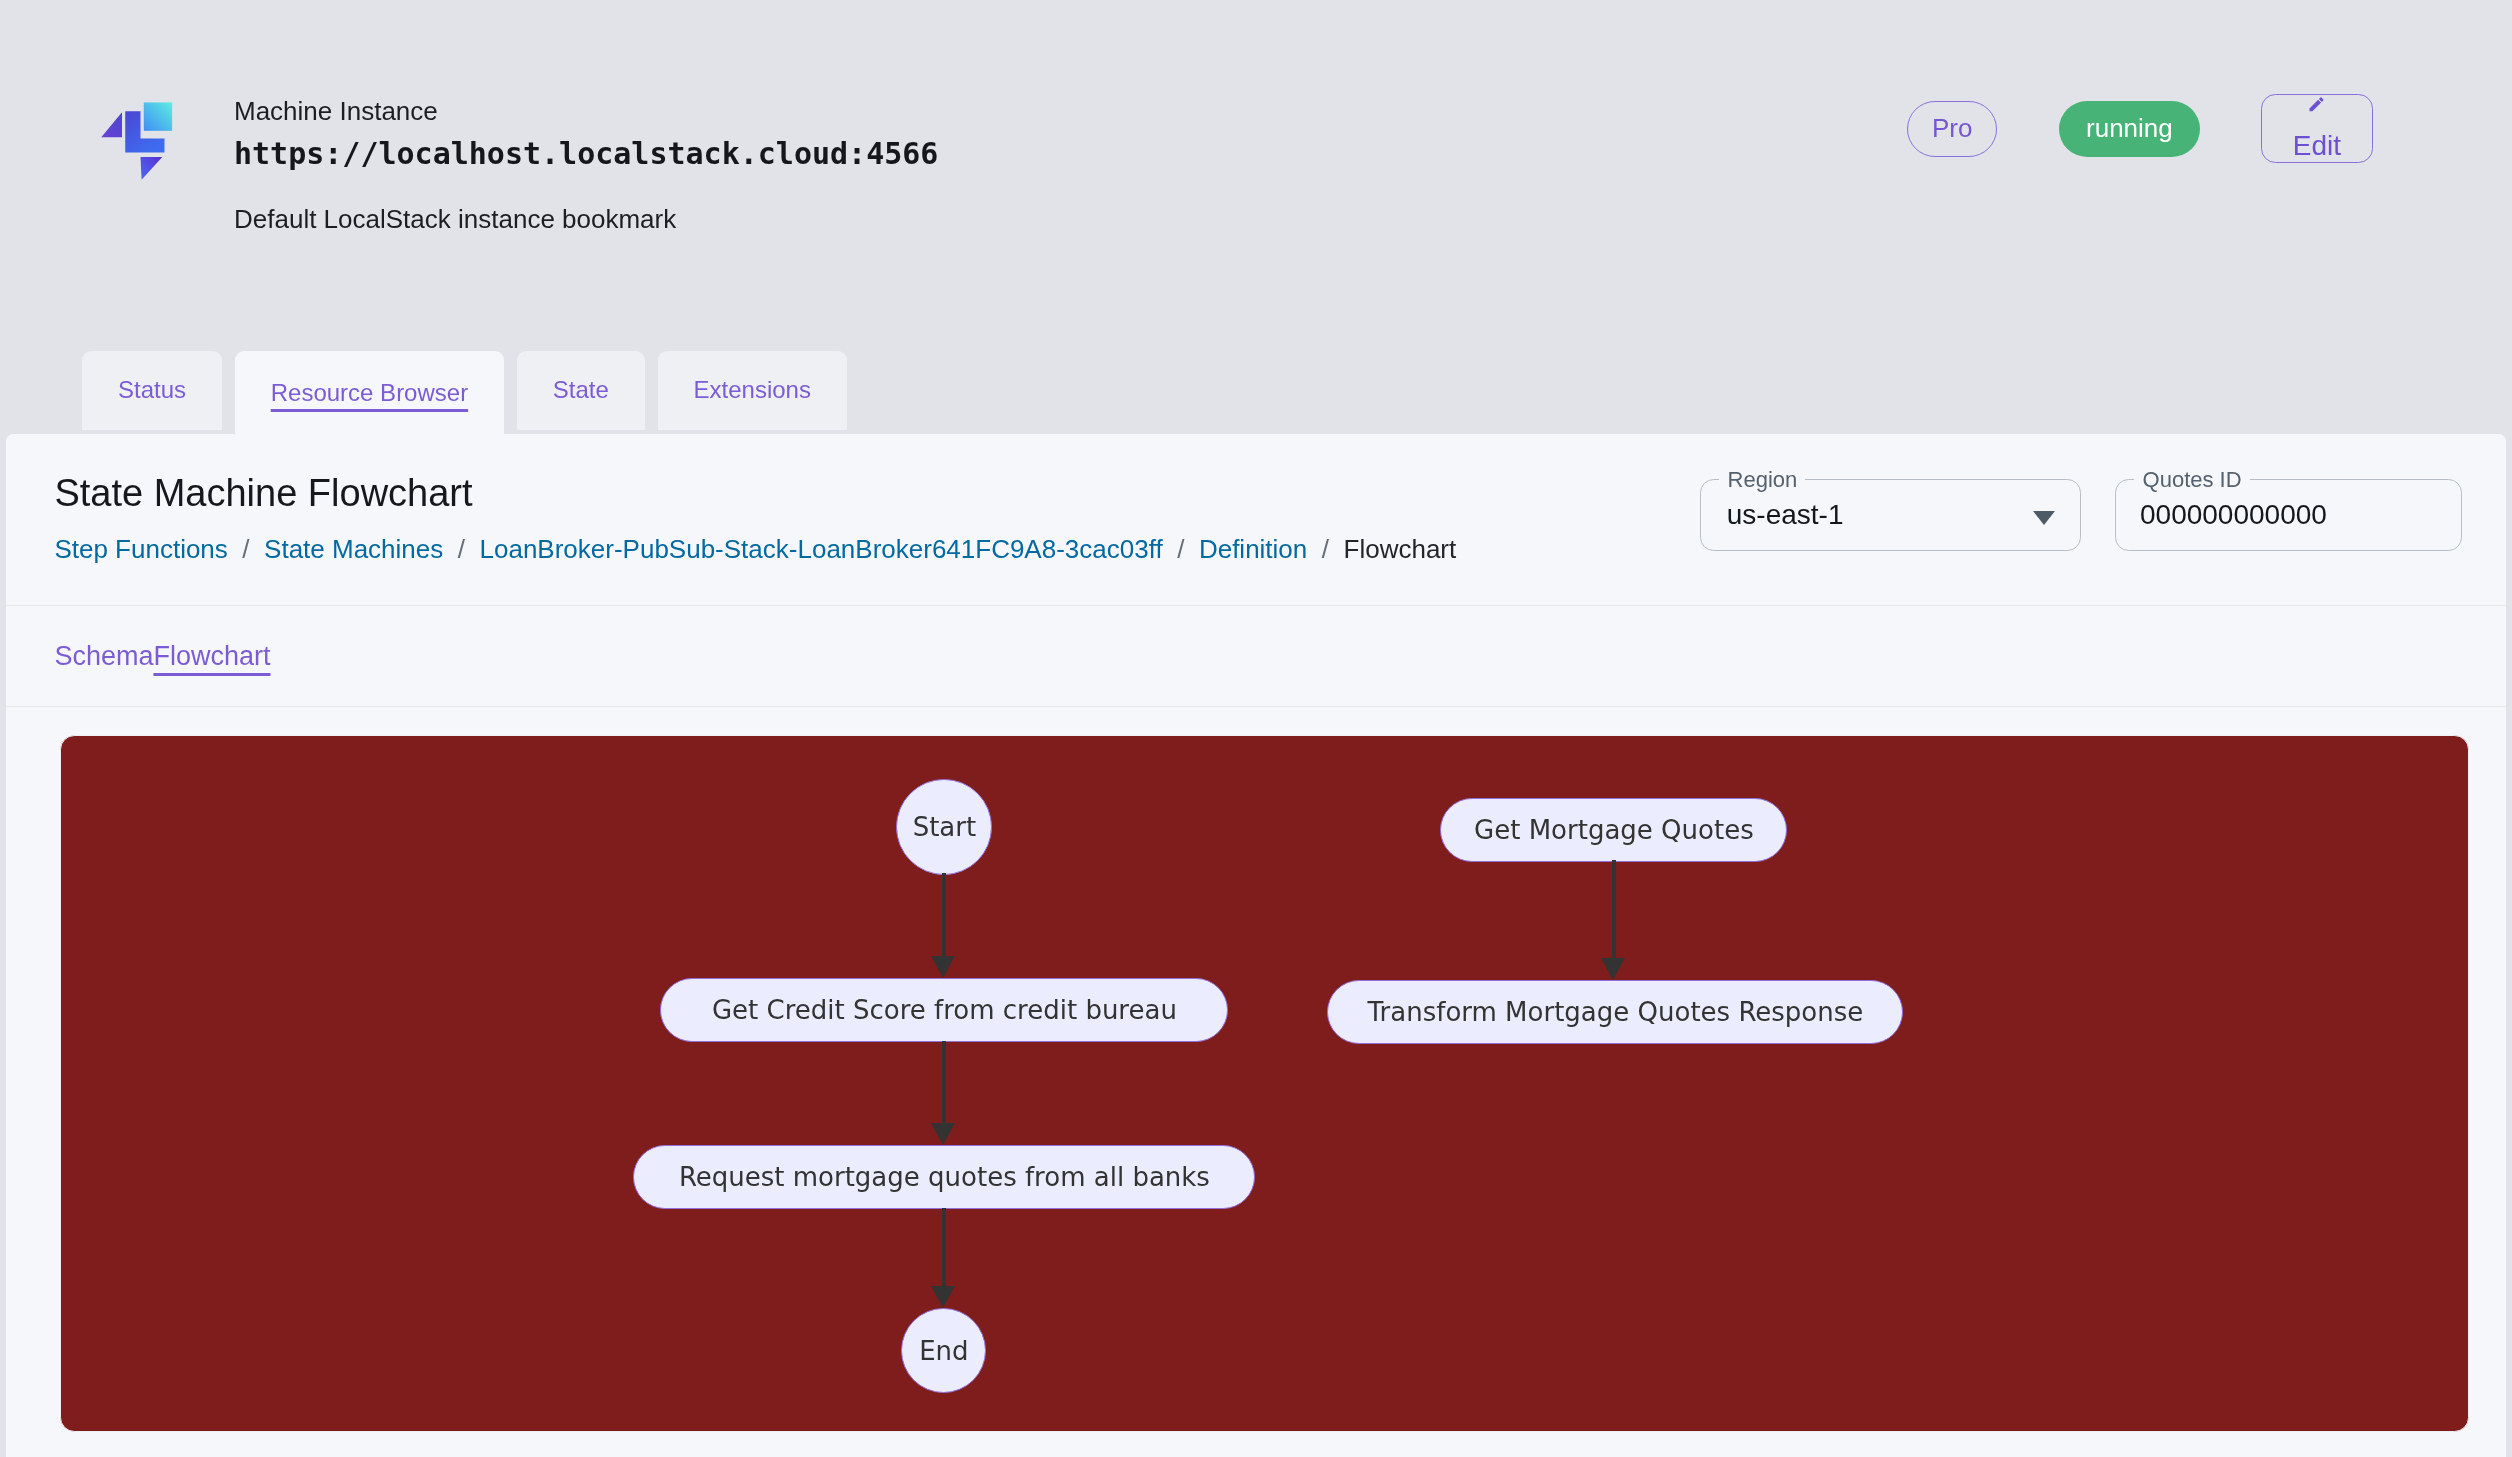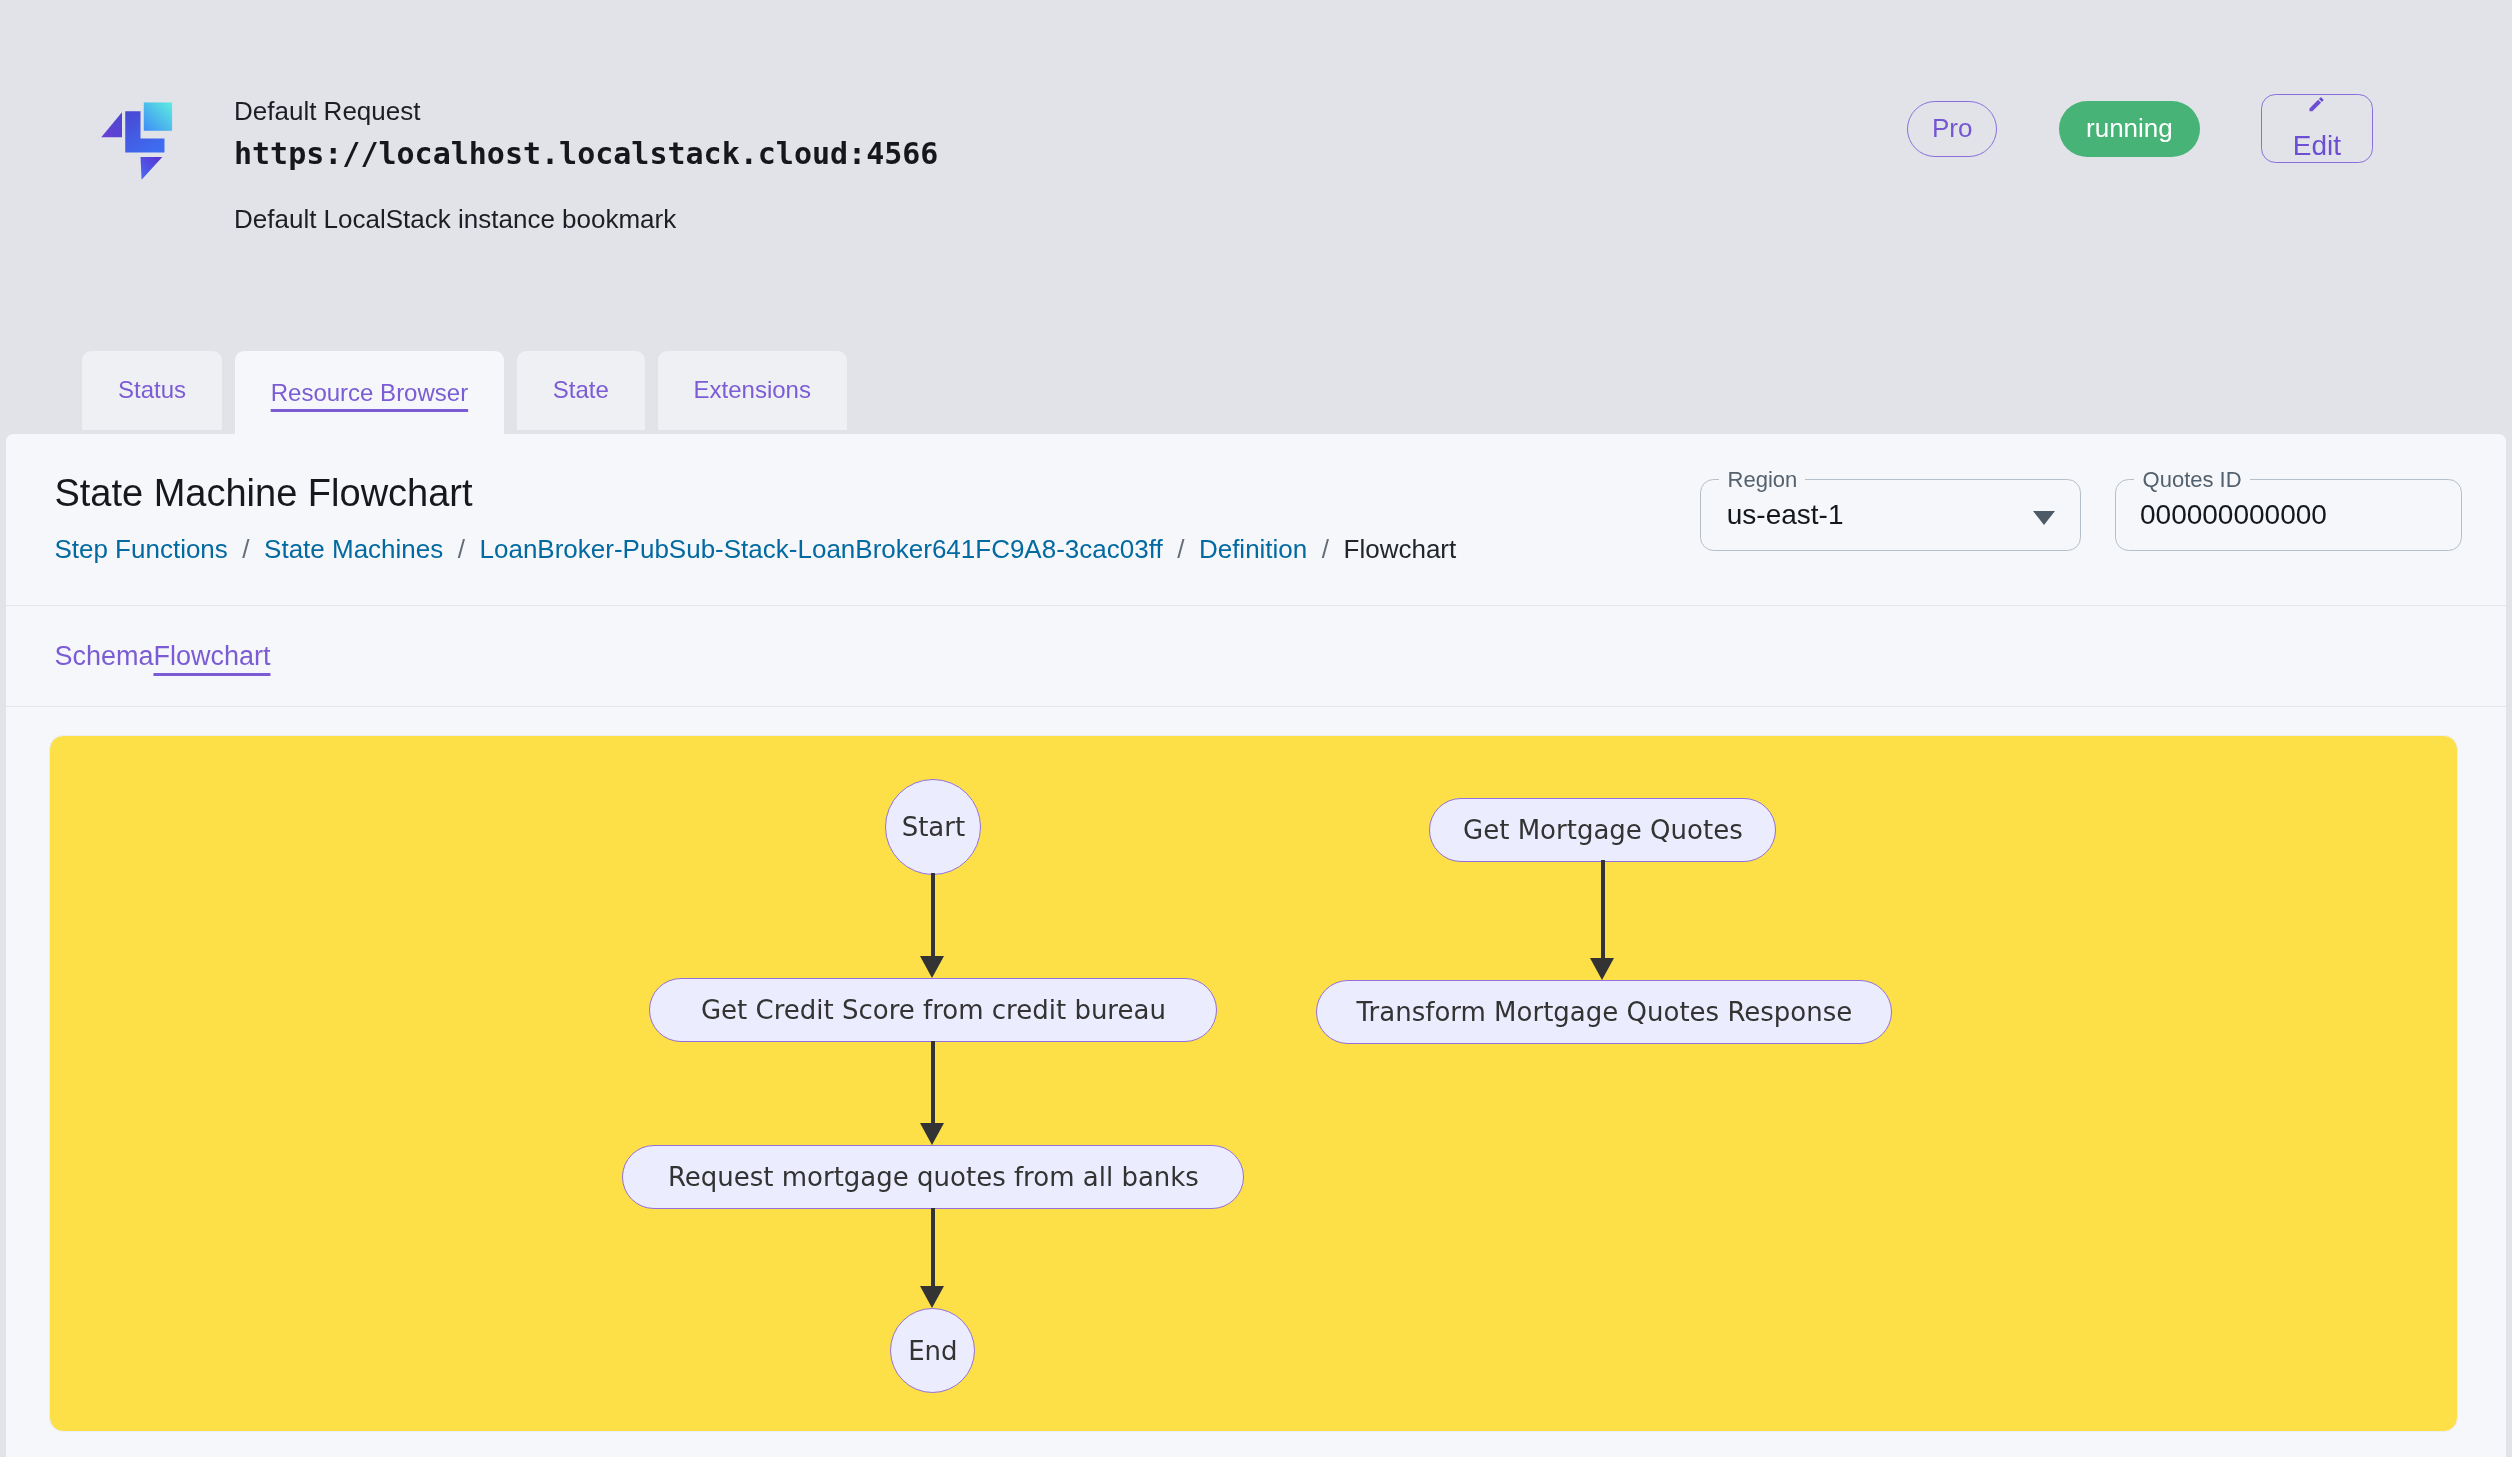--- a/index.html
+++ b/index.html
@@ -96,22 +96,22 @@
   .divider { position:absolute; left:0; width:100%; height:0; border-top:1.8px solid #e4e7ec; }
   .divider-1 { top:171px; }
   .divider-2 { top:272px; }
 
   .subtabs { position:absolute; left:48px; top:171px; height:102px; display:flex; align-items:center; }
   .subtab { font-size:27px; color:#7b5cd5; cursor:pointer; }
   .subtab.active { text-decoration:underline; text-underline-offset:8.2px; text-decoration-thickness:2.7px; }
 
   
   .card {
-    position:absolute; left:43px; top:301px; width:2409px; height:697px;
-    background:#fde047; border:0.9px solid #eceef3; border-radius:14.5px;
+    position:absolute; left:54px; top:301px; width:2409px; height:697px;
+    background:#7f1d1d; border:0.9px solid #eceef3; border-radius:14.5px;
   }
   .fc-node {
     position:absolute; display:flex; align-items:center; justify-content:center;
     background:#ECECFF; border:1.8px solid #9370DB; color:#333333;
     font-family:"DejaVu Sans", sans-serif; font-size:26px; white-space:nowrap;
   }
   .fc-circle { border-radius:50%; }
   .fc-stadium { border-radius:34px; }
   .fc-line { position:absolute; width:3.6px; background:#333333; }
   .fc-arrowhead {
@@ -143,21 +143,21 @@
           <stop offset="1" stop-color="#4a6cf5"></stop>
       </linearGradient>
     </defs>
     <polygon points="14,48 33,48 33,25" fill="url(#gTriL)"></polygon>
     <polygon points="36,24 50,24 50,49 72,49 72,62 36,62" fill="url(#gL)"></polygon>
     <rect x="53" y="16" width="26" height="26" fill="url(#gSquare)"></rect>
     <polygon points="50,66 70,66 51,87" fill="url(#gTriB)"></polygon>
   </svg>
 
   <div class="header-text">
-    <div class="instance-name">Default Request</div>
+    <div class="instance-name">Machine Instance</div>
     <div class="instance-url">https://localhost.localstack.cloud:4566</div>
     <div class="instance-desc">Default LocalStack instance bookmark</div>
   </div>
 
   <div class="header-actions">
     <span class="pro-badge">Pro</span>
     <span class="running-badge">running</span>
     <button class="edit-button">
       <svg viewBox="0 0 24 24" fill="#6d4fd4">
         <path d="M3 17.25V21h3.75L17.81 9.94l-3.75-3.75L3 17.25zM20.71 7.04a.996.996 0 0 0 0-1.41l-2.34-2.34a.996.996 0 0 0-1.41 0l-1.83 1.83 3.75 3.75 1.83-1.83z"></path>

